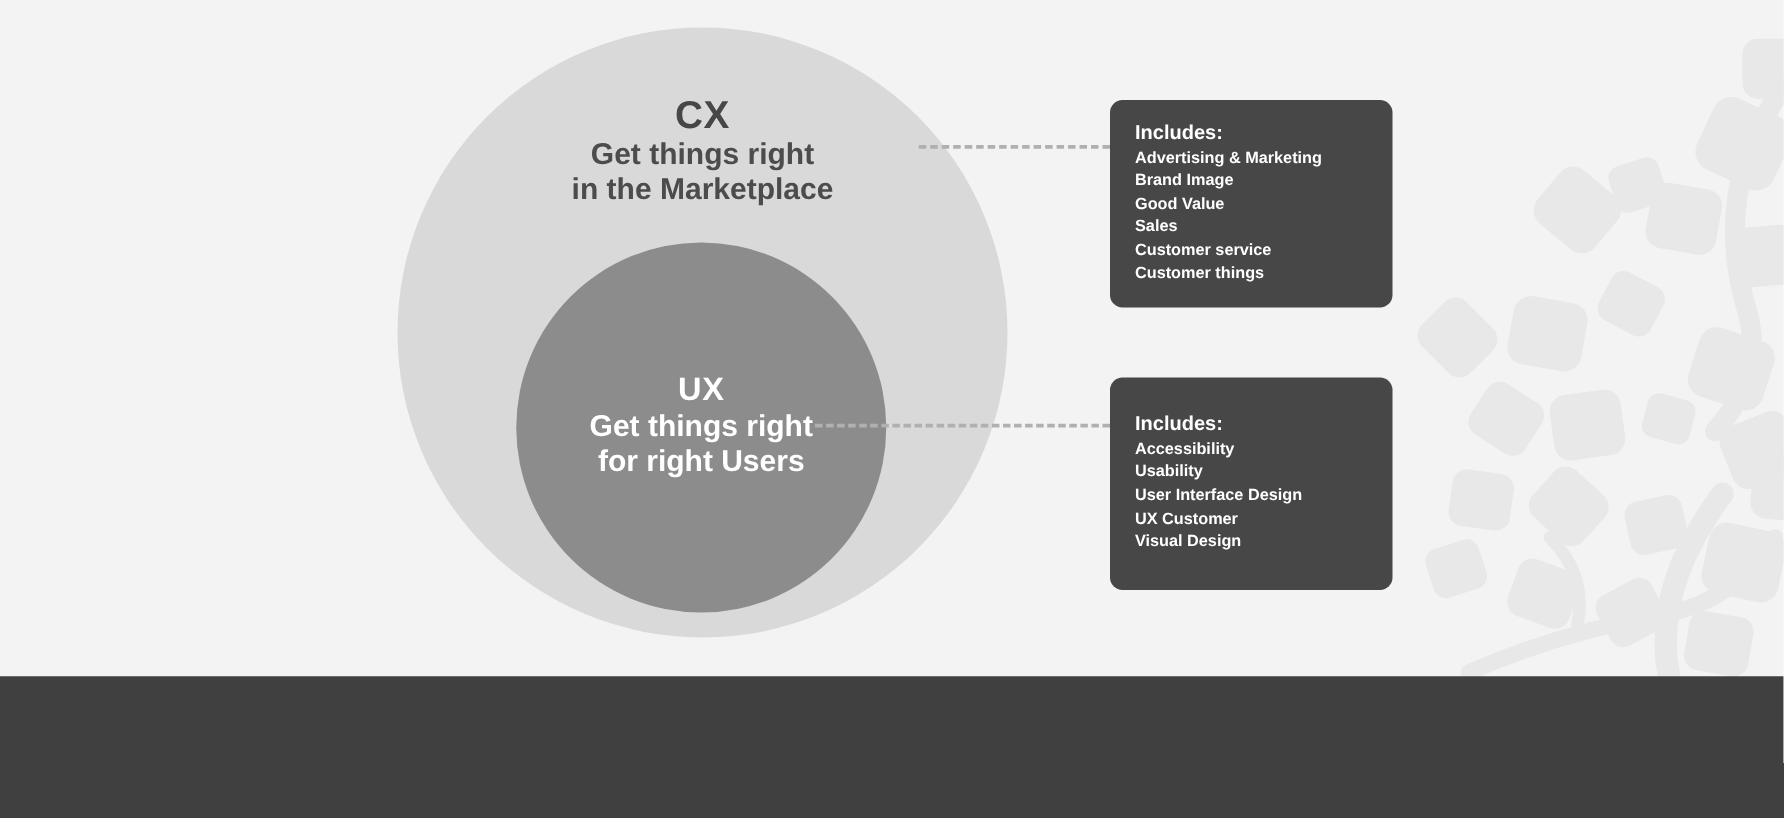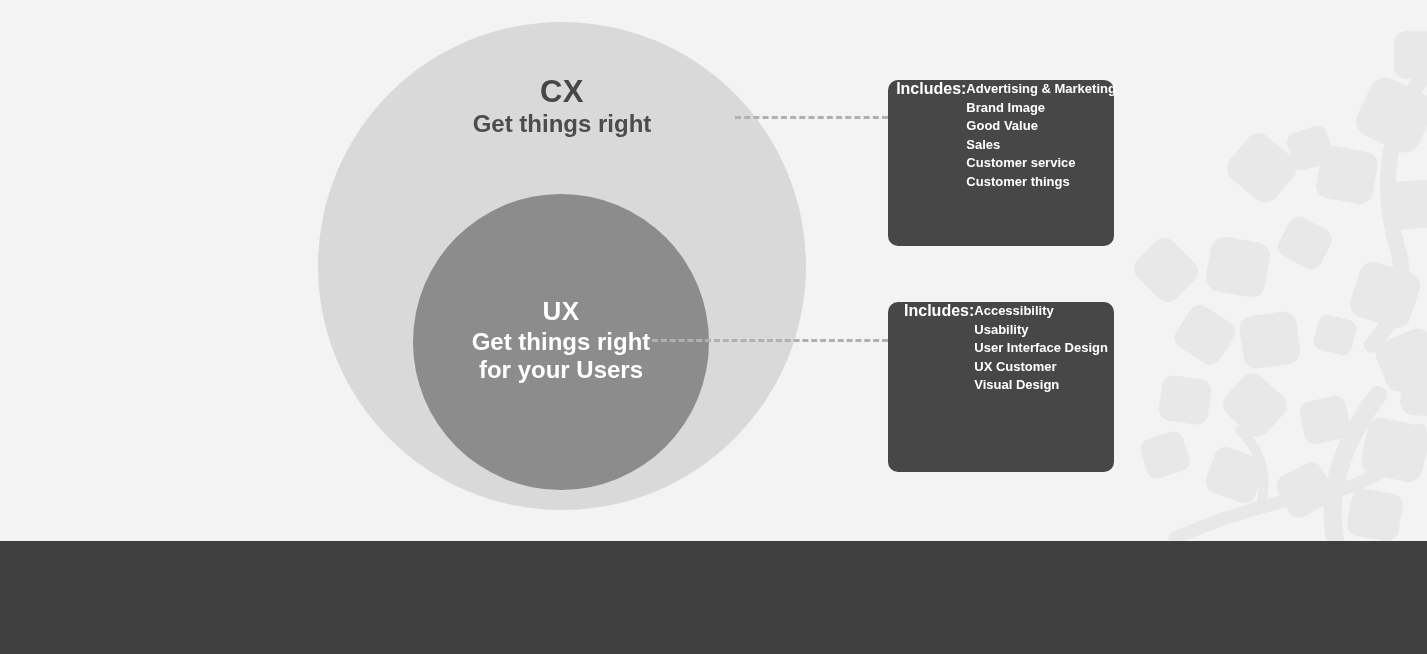--- a/index.html
+++ b/index.html
@@ -27,21 +27,21 @@
 
   .ux-label{position:absolute;left:361px;top:294px;width:400px;text-align:center;z-index:3;color:var(--light-text);}
   .ux-label .title{font-size:26px;font-weight:bold;line-height:34px;letter-spacing:.5px;}
   .ux-label .sub{font-size:24px;font-weight:600;line-height:28px;}
 
   .connector{position:absolute;height:0;border-top:3px dashed var(--dashed-line);z-index:4;}
   .connector.cx{left:735px;top:116px;width:153px;}
   .connector.ux{left:652px;top:339px;width:236px;}
 
   .callout{position:absolute;width:226px;background:var(--callout-box);border-radius:10px;
-    color:var(--light-text);display:flex;justify-content:center;
+    color:var(--light-text);display:flex;flex-direction:column;justify-content:center;
     padding-left:20px;padding-right:10px;z-index:5;}
   .callout.cx{left:888px;top:80px;height:166px;}
   .callout.ux{left:888px;top:302px;height:170px;}
   .callout .heading{font-size:16px;font-weight:bold;line-height:18.6px;}
   .callout .items div{font-size:13px;font-weight:600;line-height:18.6px;white-space:nowrap;}
 
   
   .footer{position:absolute;left:0;top:541px;width:1427px;height:113px;background:var(--footer-bar);z-index:6;}
 </style>
 </head>
@@ -85,26 +85,27 @@
       <use href="#leaf" transform="translate(1430,390) rotate(5) scale(1.1)"></use>
     </g>
   </svg>
 
   <div class="outer-circle"></div>
   <div class="inner-circle"></div>
 
   <div class="cx-label">
     <div class="title">CX</div>
     <div class="sub">Get things right</div>
+    <div class="sub">in the Marketplace</div>
   </div>
 
   <div class="ux-label">
     <div class="title">UX</div>
     <div class="sub">Get things right</div>
-    <div class="sub">for your Users</div>
+    <div class="sub">for right Users</div>
   </div>
 
   <div class="connector cx"></div>
   <div class="connector ux"></div>
 
   <div class="callout cx">
     <div class="heading">Includes:</div>
     <div class="items">
         <div>Advertising &amp; Marketing</div>
         <div>Brand Image</div>

